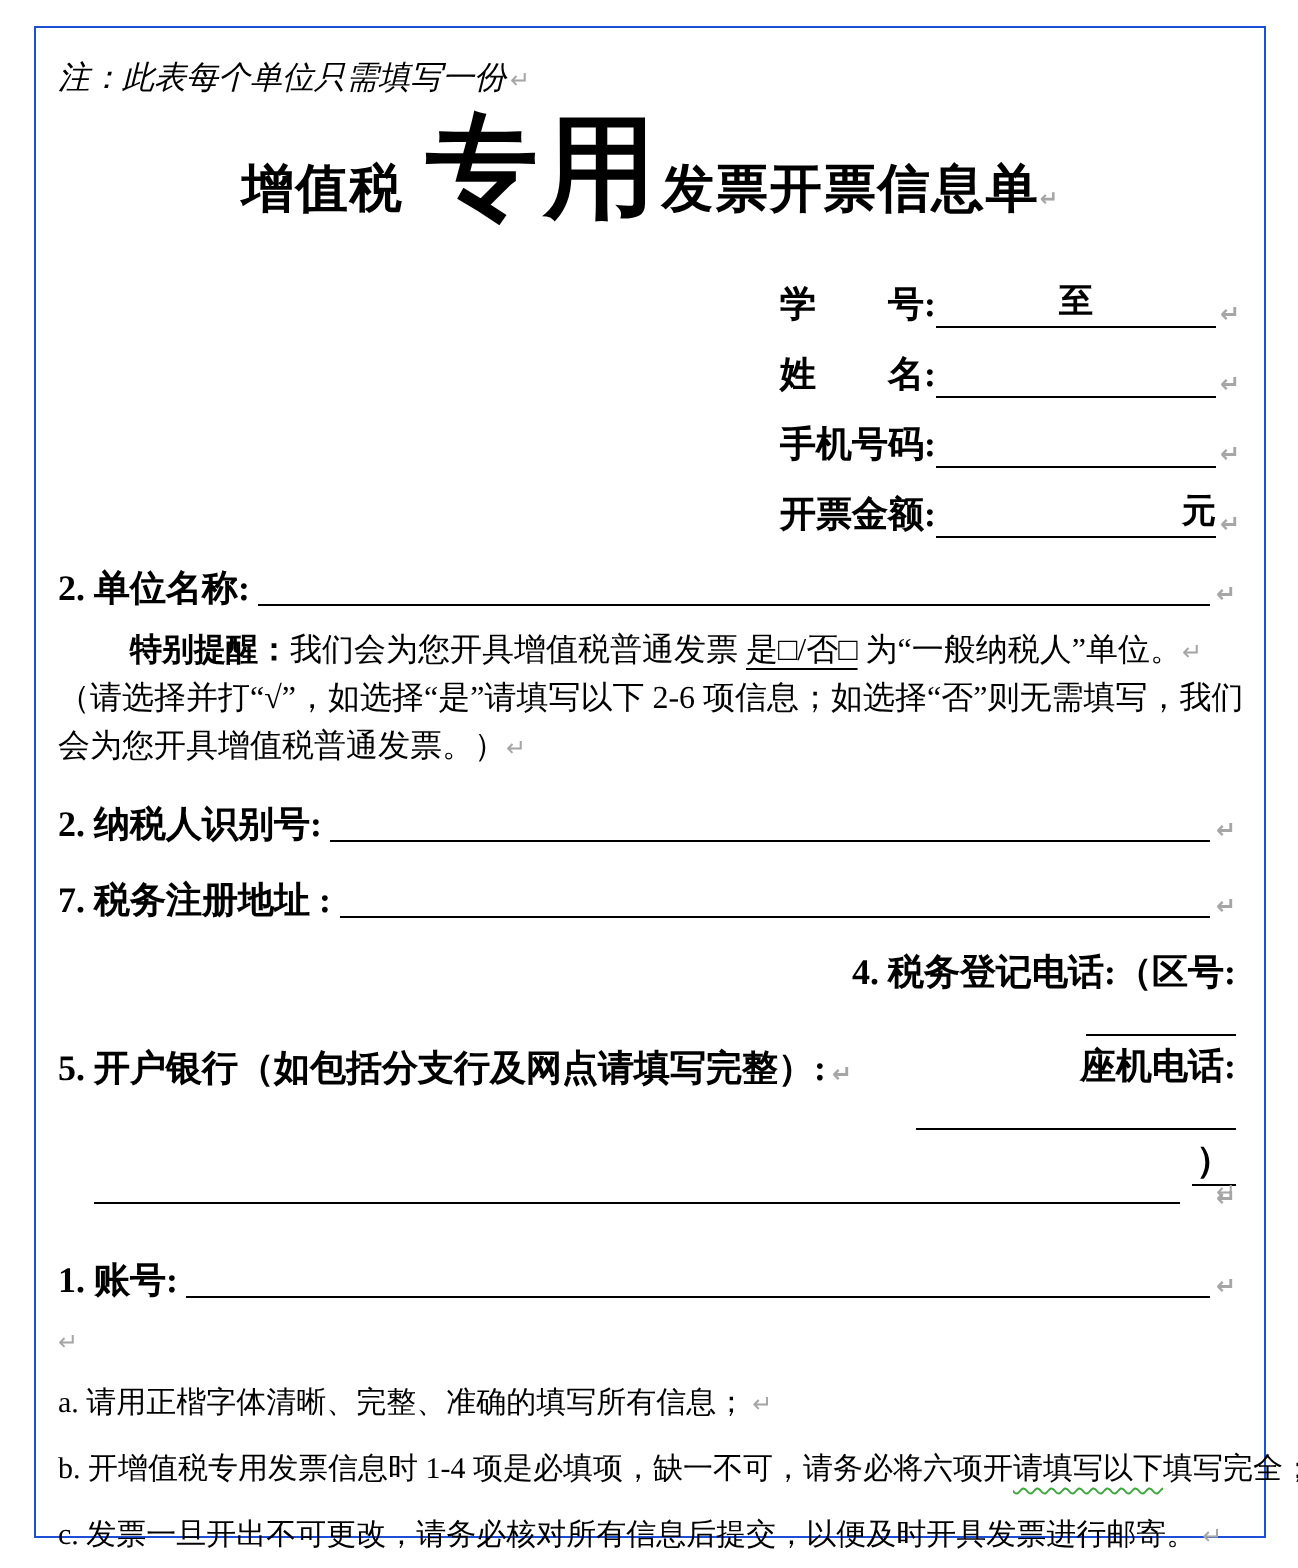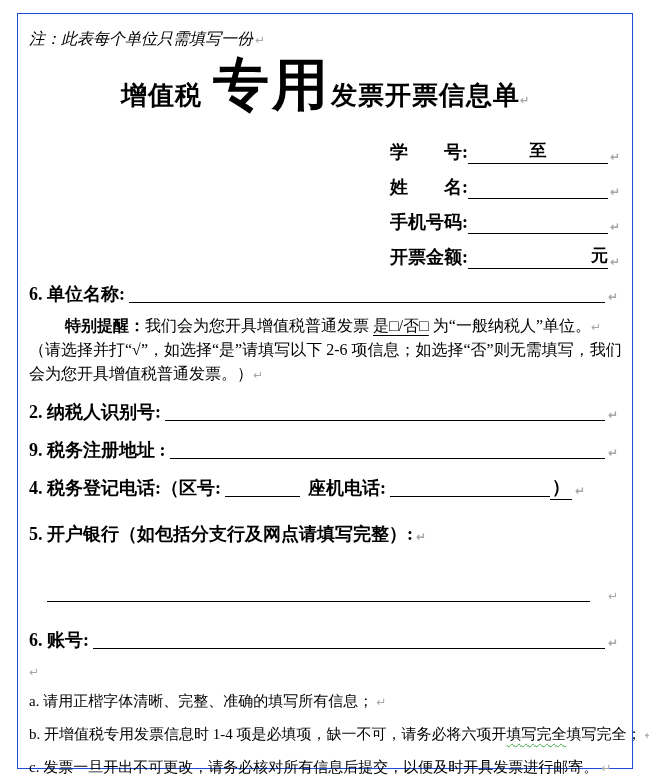--- a/index.html
+++ b/index.html
@@ -39,21 +39,21 @@
   
   .item { display: flex; align-items: flex-end; margin: 0 14px 0 11px;
           font-weight: bold; font-size: 18px; height: 26px; }
   .ilabel { white-space: pre; flex: none; }
   .iline { flex: 1 1 auto; border-bottom: 1px solid #000; margin: 0 0 3px 4px; height: 20px; }
   .iline.fixed { flex: none; }
   .item .pm { align-self: flex-end; margin: 0 0 3px 3px; }
   .m-item1 { margin-top: 8px; }
   .m-item2 { margin-top: 12px; }
   .m-item3 { margin-top: 12px; }
-  .m-item4 { margin-top: 12px; }
+  .m-item4 { margin-top: 12px; flex-direction: column; }
   .m-item5 { margin-top: 20px; }
   .m-item6 { margin-top: 24px; }
   .close-paren { border-bottom: 1px solid #000; padding: 0 2px 0 2px; margin-bottom: 0; }
   .gap8 { margin-left: 8px; }
   
   .reminder { margin: 8px 10px 0 11px; font-size: 16px; line-height: 24px; }
   .rem-line1 { white-space: nowrap; }
   .rem-lead { font-weight: bold; padding-left: 36px; }
   .u-choice { text-decoration: underline; text-underline-offset: 4px; }
   
@@ -98,38 +98,38 @@
       <span class="pm">↵</span>
     </div>
     <div class="frow">
       <span class="flabel">开票金额:</span>
       <span class="fline right">元</span>
       <span class="pm">↵</span>
     </div>
   </div>
 
   <div class="item m-item1">
-    <span class="ilabel">6. 单位名称:</span>
+    <span class="ilabel">2. 单位名称:</span>
     <span class="iline"></span>
     <span class="pm">↵</span>
   </div>
 
   <div class="reminder">
     <div class="rem-line1"><span class="rem-lead">特别提醒：</span><span>我们会为您开具增值税普通发票 </span><span class="u-choice">是□/否□</span><span> 为“一般纳税人”单位。</span><span class="pm">↵</span></div>
     <div><span>（请选择并打“√”，如选择“是”请填写以下 2-6 项信息；如选择“否”则无需填写，我们会为您开具增值税普通发票。）</span><span class="pm">↵</span></div>
   </div>
 
   <div class="item m-item2">
     <span class="ilabel">2. 纳税人识别号:</span>
     <span class="iline"></span>
     <span class="pm">↵</span>
   </div>
 
   <div class="item m-item3">
-    <span class="ilabel">9. 税务注册地址 :</span>
+    <span class="ilabel">7. 税务注册地址 :</span>
     <span class="iline"></span>
     <span class="pm">↵</span>
   </div>
 
   <div class="item m-item4">
     <span class="ilabel">4. 税务登记电话:（区号:</span>
     <span class="iline fixed" style="width:75px"></span>
     <span class="ilabel gap8">座机电话:</span>
     <span class="iline fixed" style="width:160px"></span>
     <span class="ilabel close-paren">）</span>
@@ -139,27 +139,27 @@
   <div class="item m-item5">
     <span class="ilabel">5. 开户银行（如包括分支行及网点请填写完整）:</span>
     <span class="pm">↵</span>
   </div>
   <div class="blankline">
     <span class="iline"></span>
     <span class="pm">↵</span>
   </div>
 
   <div class="item m-item6">
-    <span class="ilabel">6. 账号:</span>
+    <span class="ilabel">1. 账号:</span>
     <span class="iline"></span>
     <span class="pm">↵</span>
   </div>
 
   <div class="pm-line"><span class="pm">↵</span></div>
 
 
   <div class="tip"><span>a. 请用正楷字体清晰、完整、准确的填写所有信息；</span><span class="pm">↵</span></div>
 
-  <div class="tip"><span>b. 开增值税专用发票信息时 1-4 项是必填项，缺一不可，请务必将六项开</span><span class="wavy">填写完全</span><span>填写完全；</span><span class="pm">↵</span></div>
+  <div class="tip"><span>b. 开增值税专用发票信息时 1-4 项是必填项，缺一不可，请务必将六项开</span><span class="wavy">请填写以下</span><span>填写完全；</span><span class="pm">↵</span></div>
 
   <div class="tip"><span>c. 发票一旦开出不可更改，请务必核对所有信息后提交，以便及时开具发票进行邮寄。</span><span class="pm">↵</span></div>
 
 </div>
 
 </body></html>

